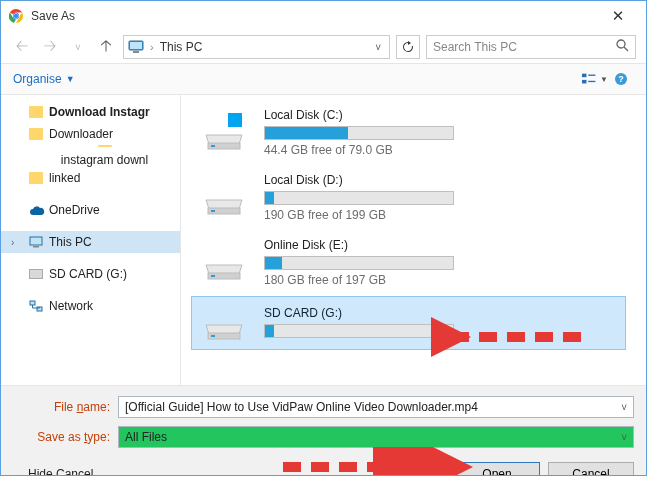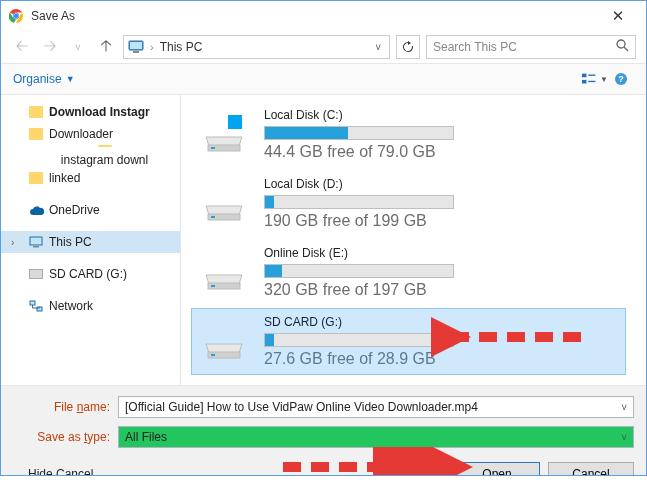--- a/index.html
+++ b/index.html
@@ -35,21 +35,21 @@
   .titem .neticon{ width:14px;height:12px; display:inline-block;}
   .content { flex:1; overflow:auto; padding:4px 14px 4px 4px;}
   .drive { display:flex; align-items:center; gap:18px; padding:6px 10px; border:1px solid transparent; margin:2px 6px;}
   .drive.sel { background:#cfe8fb; border:1px solid #8fc8f2;}
   .drive .dicon{ width:44px; height:40px; position:relative; flex:0 0 44px;}
   .drive .dbody{ flex:1; min-width:0;}
   .drive .dname{ font-size:12px; color:#222; margin-bottom:4px;}
   .drive.sel .dname{ color:#123;}
   .drive .bar { width:190px; height:14px; background:#e6e6e6; border:1px solid #bfbfbf; position:relative; margin-bottom:3px;}
   .drive .bar .fill{ position:absolute; left:0; top:0; bottom:0; background:#26a0da;}
-  .drive .free{ font-size:16px; color:#6d6d6d;}
+  .drive .free{ font-size:12px; color:#6d6d6d;}
   .drive.sel .free{ color:#5b7a90;}
   .bottom { border-top:1px solid #e6e6e6; background:#f1f1f1; padding:10px 12px 10px 12px;}
   .frow { display:flex; align-items:center; margin-bottom:8px; font-size:12px;}
   .frow .lab{ width:105px; text-align:right; padding-right:8px; color:#c2410c;}
   .frow .lab u{ text-decoration:underline;}
   .fld { flex:1; height:22px; border:1px solid #aeb6bf; background:#fff; display:flex; align-items:center; padding:0 6px; font-size:12px; color:#222;}
   .fld .dd{ margin-left:auto; color:#555; font-size:10px;}
   .fld.grey{ background:#22c55e;}
   .brow { display:flex; align-items:center; margin-top:14px;}
   .brow .hide{ font-size:12px; color:#222; display:flex; align-items:center; gap:4px;}
@@ -220,35 +220,34 @@
       <span class="dicon"><svg width="44" height="40" viewBox="0 0 44 40">
               <path d="M4 22 L40 22 L36 34 L8 34 Z" fill="#e8e8e8" stroke="#bcbcbc"></path>
               <rect x="6" y="30" width="32" height="6" fill="#d0d0d0" stroke="#bcbcbc"></rect>
               <rect x="9" y="32" width="4" height="2" fill="#26a0da"></rect>
             </svg></span>
       <div class="dbody">
         <div class="dname">Online Disk (E:)</div>
         <div class="bar">
               <div class="fill" style="width:9%"></div>
             </div>
-        <div class="free">320 GB free of 197 GB</div>
+        <div class="free">180 GB free of 197 GB</div>
       </div>
     </div>
         <div class="drive sel">
       <span class="dicon"><svg width="44" height="40" viewBox="0 0 44 40">
               <path d="M4 22 L40 22 L36 34 L8 34 Z" fill="#e8e8e8" stroke="#bcbcbc"></path>
               <rect x="6" y="30" width="32" height="6" fill="#d0d0d0" stroke="#bcbcbc"></rect>
               <rect x="9" y="32" width="4" height="2" fill="#26a0da"></rect>
             </svg></span>
       <div class="dbody">
         <div class="dname">SD CARD (G:)</div>
         <div class="bar">
               <div class="fill" style="width:5%"></div>
             </div>
-        <div class="free">27.6 GB free of 28.9 GB</div>
       </div>
     </div>
       </div>
   </div>
 
   <div class="bottom">
     <div class="frow">
       <span class="lab">File <u>n</u>ame:</span>
       <div class="fld">
         <span>[Official Guide] How to Use VidPaw Online Video Downloader.mp4</span>

